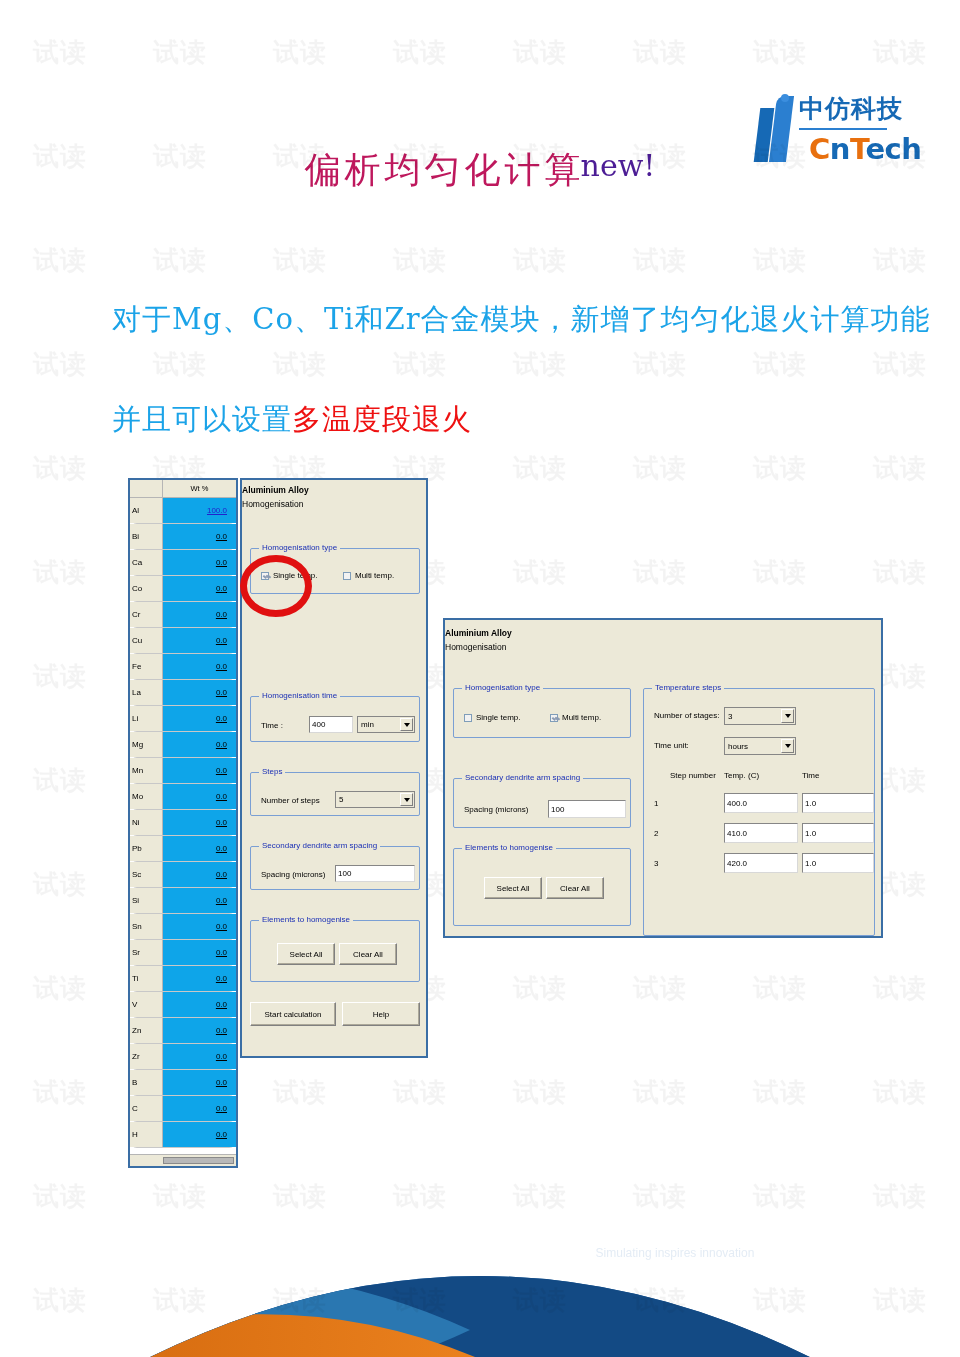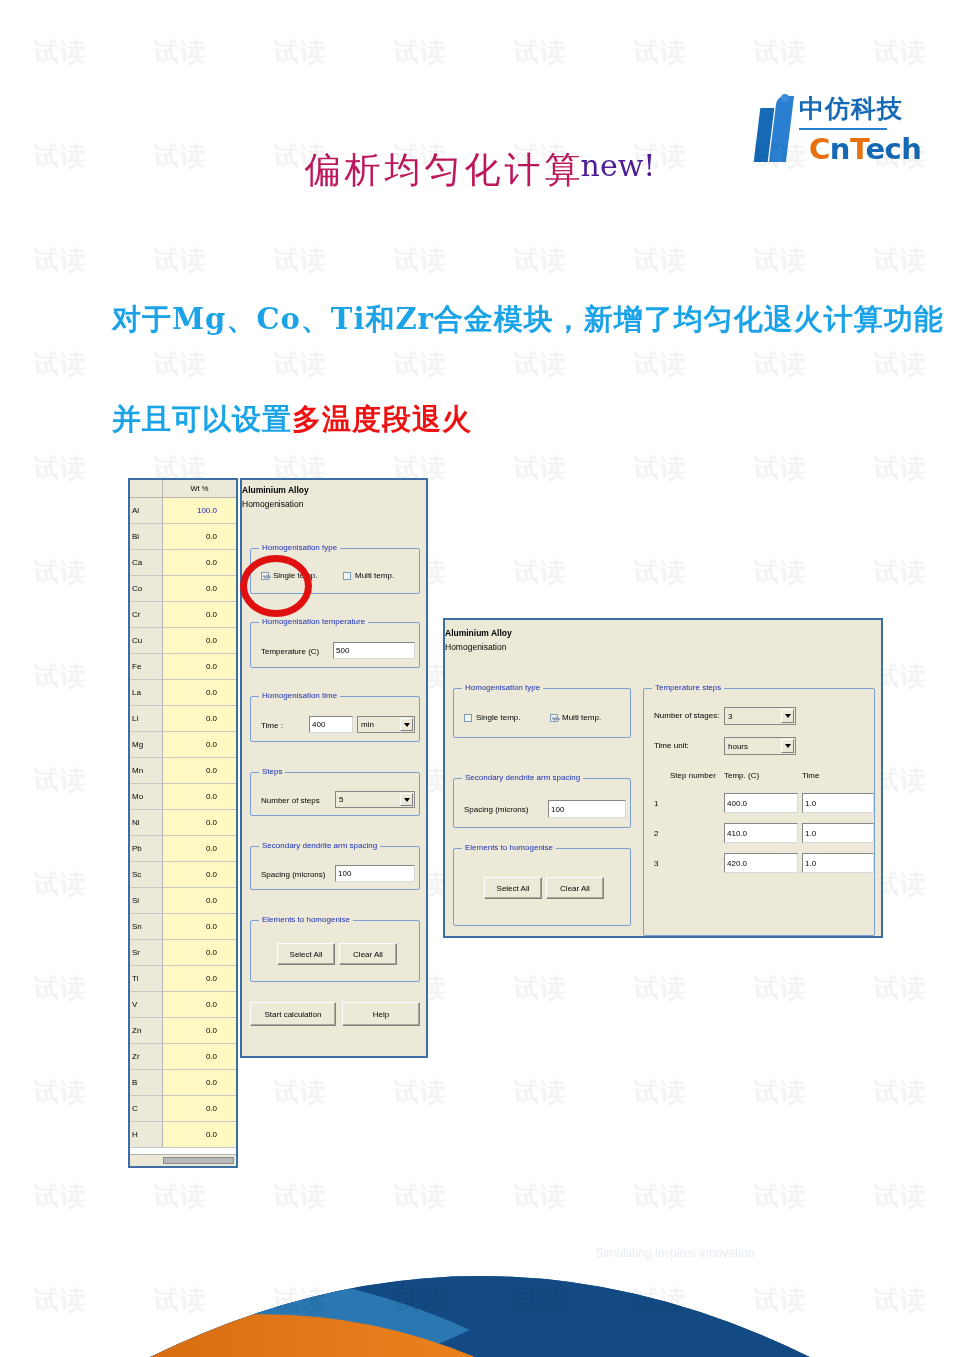--- a/index.html
+++ b/index.html
@@ -63,21 +63,21 @@
   #main-title .cn {
     font-size:36px; color:#be185d; font-weight:400;
     font-family:"DejaVu Serif",serif; letter-spacing:4px;
   }
   #main-title .new {
     font-size:30px; color:#4c1d95; font-family:"DejaVu Serif",serif;
     vertical-align:super; margin-left:-4px;
   }
   .blue-line {
     position:absolute; left:112px; z-index:4; white-space:nowrap;
-    font-family:"DejaVu Serif",serif; font-weight:700;
+    font-family:"DejaVu Serif",serif; font-weight:400;
     font-size:29px; letter-spacing:1px;
     color:#1ba3e8;
   }
   #line1 { top:300px; }
   #line2 { top:400px; }
   .red-emph { color:#ee1111; }
 
   
   .dlg {
     position:absolute; z-index:6;
@@ -150,28 +150,29 @@
     border:2px solid #3a6ea5; background:#ffffff; z-index:6; overflow:hidden;
   }
   #elem-table .thead {
     display:flex; height:18px; background:#ece9d8;
     border-bottom:1px solid #b5b5b5; font-size:7.5px;
   }
   #elem-table .thead .c1 { width:33px; border-right:1px solid #b5b5b5; }
   #elem-table .thead .c2 {
     flex:1; display:flex; align-items:center; justify-content:center; color:#000;
   }
-  #elem-table .row { display:flex; height:26px; border-bottom:1px solid #c8c8c8; font-size:8px; }
+  #elem-table .row { display:flex; height:26px; border-bottom:1px solid #c8c8c8; font-size:8px;border-radius:7px; }
   #elem-table .row .c1 {
     width:33px; background:#ece9d8; border-right:1px solid #b5b5b5;
     display:flex; align-items:center; padding-left:2px; color:#000;
   }
   #elem-table .row .c2 {
-    flex:1; background:#fef9c3; display:flex; align-items:center; justify-content:flex-end;
-    padding-right:19px;
+    flex:1; background:#0ea5e9; display:flex; align-items:center; justify-content:flex-end;
+    padding-right:9px;
+    text-decoration:underline;
   }
   #elem-table .row.first .c2 { color:#2222cc; }
   #elem-table .hscroll {
     position:absolute; left:0; right:0; bottom:0; height:12px;
     background:#ece9d8; border-top:1px solid #b5b5b5;
   }
   #elem-table .hscroll .thumb {
     position:absolute; left:33px; right:2px; top:2px; bottom:2px;
     background:#b8b8b8; border:1px solid #8a8a8a;
   }
@@ -451,25 +452,20 @@
     <div class="cbrow" style="left:10px; top:22px;">
       <span class="cbox on"></span>
       <span>Single temp.</span>
     </div>
     <div class="cbrow" style="left:92px; top:22px;">
       <span class="cbox"></span>
       <span>Multi temp.</span>
     </div>
   </div>
 
-  <div class="group" style="left:8px; top:142px; width:170px; height:46px;">
-    <span class="legend">Homogenisation temperature</span>
-    <span class="lbl" style="left:10px; top:24px;">Temperature (C)</span>
-    <div class="fld" style="position:absolute; left:82px; top:19px; width:82px; height:17px;">500</div>
-  </div>
 
   <div class="group" style="left:8px; top:216px; width:170px; height:46px;">
     <span class="legend">Homogenisation time</span>
     <span class="lbl" style="left:10px; top:24px;">Time :</span>
     <div class="fld" style="position:absolute; left:58px; top:19px; width:44px; height:17px;">400</div>
     <div class="combo" style="position:absolute; left:106px; top:19px; width:58px; height:17px;">
       <span>min</span>
       <span class="arrow"></span>
     </div>
   </div>

